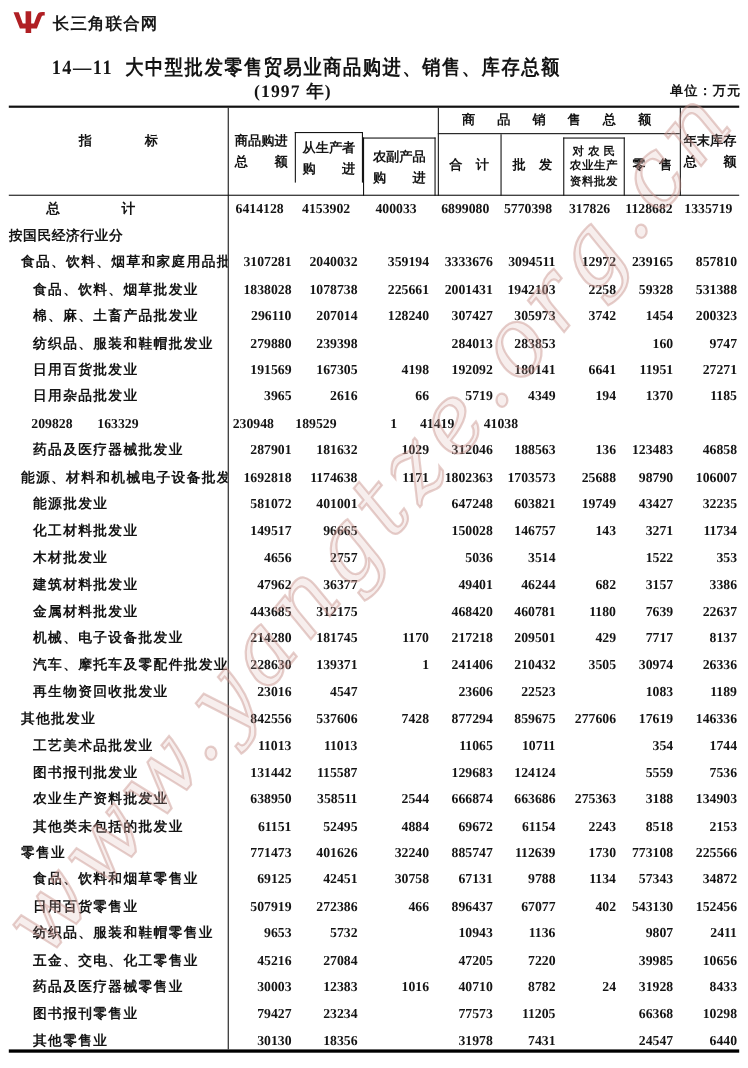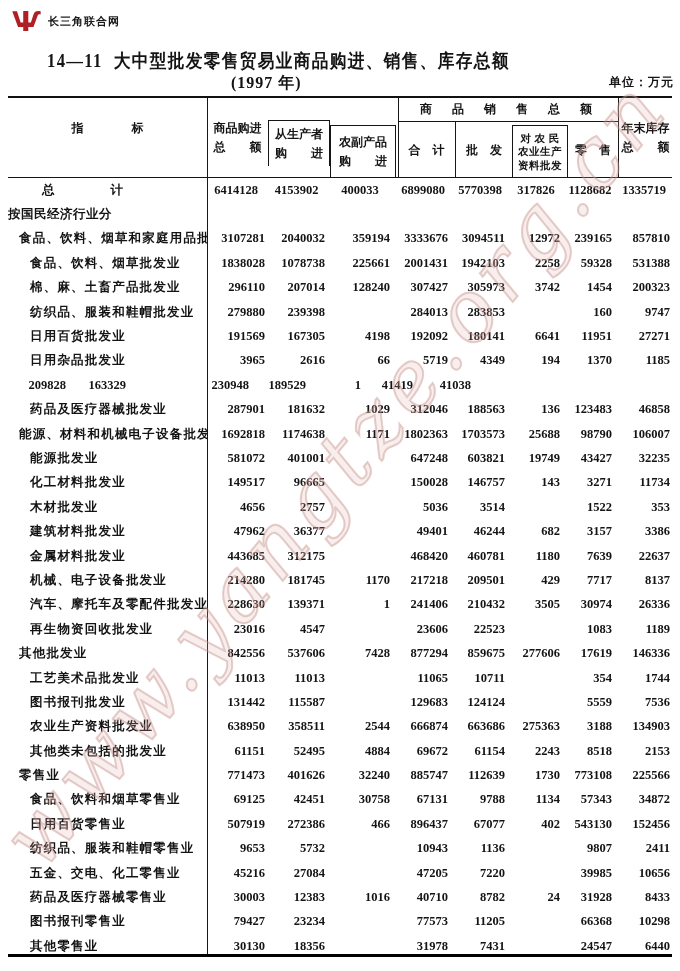--- a/index.html
+++ b/index.html
@@ -4,21 +4,21 @@
 <style>
   html,body{margin:0;padding:0;background:#e8e8e8;}
   .page{
     position:relative; width:680px; height:971px; margin:0 auto;
     background:#ffffff; overflow:hidden;
     font-family:"Liberation Serif","DejaVu Serif",serif; color:#141414;
   }
   
   .logo{position:absolute; left:12px; top:8px; display:flex; align-items:center; gap:7px; cursor:pointer;}
   .logo-mark{font-family:"DejaVu Sans",sans-serif; font-weight:bold; font-size:27px; line-height:27px; color:#b01f24;}
-  .logo-text{font-family:"Liberation Sans","DejaVu Sans",sans-serif; font-weight:bold; font-size:11px; color:#1a1a1a; letter-spacing:1px;}
+  .logo-text{font-family:"Liberation Sans","DejaVu Sans",sans-serif; font-weight:bold; font-size:15px; color:#1a1a1a; letter-spacing:1px;}
   
   .doc-title{
     position:absolute; left:47px; top:48px; white-space:pre;
     font-weight:bold; font-size:18.5px; letter-spacing:1.5px;
     transform:scaleX(.9); transform-origin:left top;
   }
   .doc-subtitle{position:absolute; left:231px; top:73px; font-size:16px; font-weight:bold; letter-spacing:1px;}
   .unit-label{position:absolute; right:6px; top:74px; font-size:12px; font-weight:bold; letter-spacing:1px;}
   
   .stat-table{

